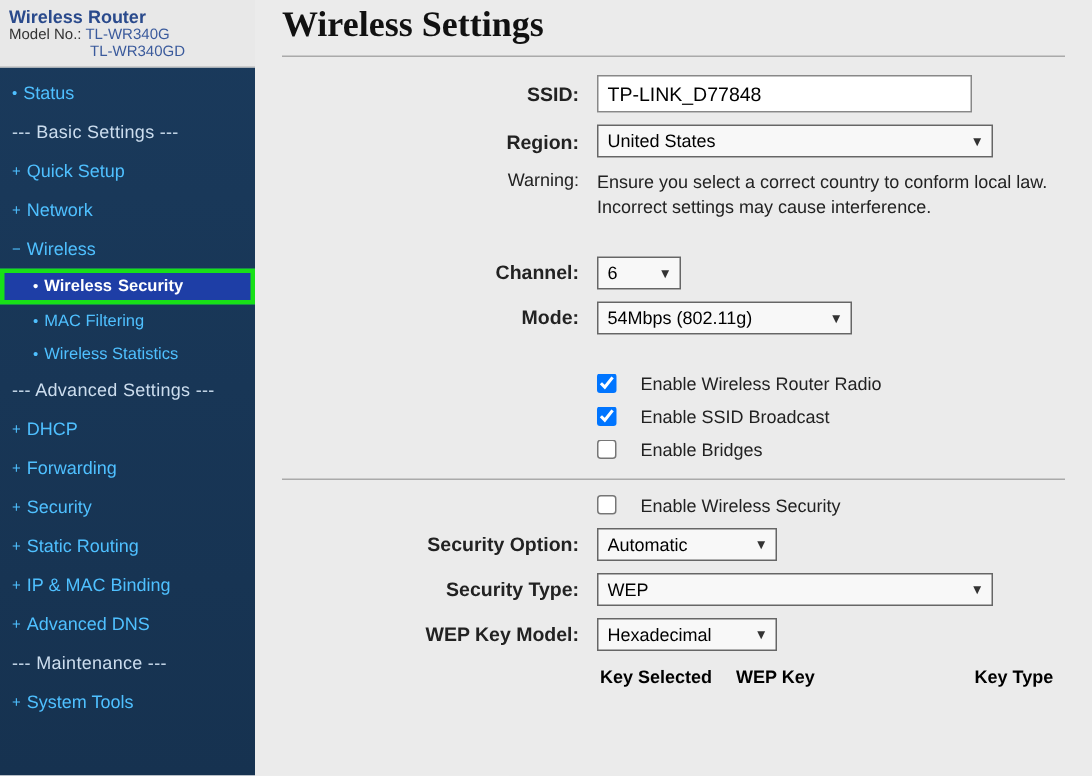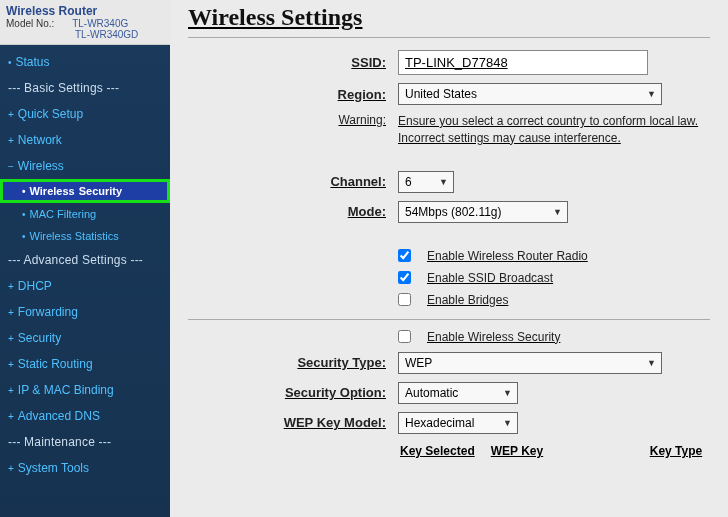--- a/index.html
+++ b/index.html
@@ -29,21 +29,20 @@
   font-weight: bold;
   font-size: 12px;
   color: #2a4a8c;
 }
 .sidebar-header .model-row {
   font-size: 10px;
   color: #333;
 }
 .sidebar-header .model-val {
   color: #3a5a9c;
-  margin-left: 15px;
 }
 .nav {
   padding: 4px 0;
 }
 .nav-item {
   padding: 6px 8px;
   color: #4fc0ff;
   font-size: 12px;
   cursor: pointer;
   display: flex;
@@ -76,21 +75,20 @@
   padding: 3px 5px 3px 19px;
   font-weight: bold;
 }
 .nav-sub.active-highlight .nav-bullet { color: #fff; }
 .nav-sub .wless { font-weight: bold; }
 .content {
   flex: 1;
   background: #ebebeb;
   padding: 4px 18px 0 18px;
   overflow: hidden;
-  text-decoration: underline;
 }
 h1.page-title {
   font-family: "Times New Roman", serif;
   font-size: 24px;
   font-weight: bold;
   color: #111;
   margin-bottom: 6px;
 }
 hr.rule {
   border: none;
@@ -325,30 +323,30 @@
   </div>
 
   <hr class="rule" style="margin-top:12px;margin-bottom:10px">
 
   <div class="checkbox-line check-indent">
     <input type="checkbox" style="">
     <span>Enable Wireless Security</span>
   </div>
 
   <div class="form-row">
+    <div class="form-label">Security Option:</div>
+    <div class="form-field">
+      <span class="select-wrap"><select class="select sel-w4"><option>Automatic</option></select></span>
+    </div>
+  </div>
+
+  <div class="form-row">
     <div class="form-label">Security Type:</div>
     <div class="form-field">
       <span class="select-wrap"><select class="select sel-w1"><option>WEP</option></select></span>
-    </div>
-  </div>
-
-  <div class="form-row">
-    <div class="form-label">Security Option:</div>
-    <div class="form-field">
-      <span class="select-wrap"><select class="select sel-w4"><option>Automatic</option></select></span>
     </div>
   </div>
 
   <div class="form-row">
     <div class="form-label">WEP Key Model:</div>
     <div class="form-field">
       <span class="select-wrap"><select class="select sel-w4"><option>Hexadecimal</option></select></span>
     </div>
   </div>
 

